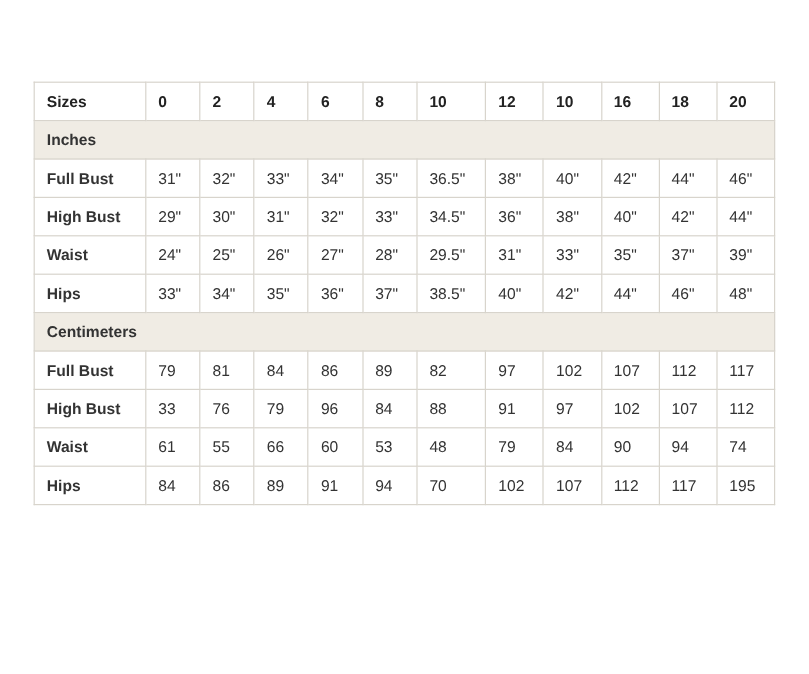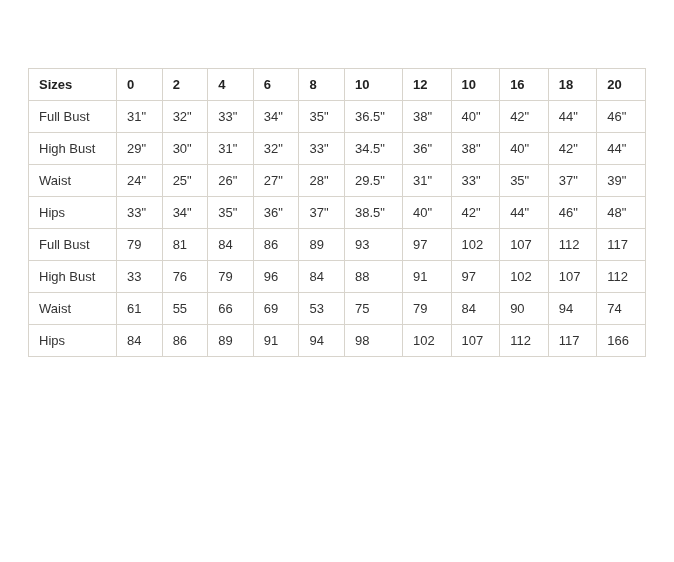--- a/index.html
+++ b/index.html
@@ -43,21 +43,21 @@
       padding: 8px 10px;
       color: #333;
     }
     tbody tr td {
       font-family: Arial, sans-serif;
       font-size: 13px;
       color: #333;
     }
     .row-label {
       font-family: Arial, sans-serif;
-      font-weight: 400;
+      font-weight: 700;
     }
   </style>
 </head>
 <body>
 
 <h1></h1>
 
 <table>
   <thead>
     <tr>
@@ -69,20 +69,23 @@
         <th>8</th>
         <th>10</th>
         <th>12</th>
         <th>10</th>
         <th>16</th>
         <th>18</th>
         <th>20</th>
       </tr>
   </thead>
   <tbody id="table-body">
+  <tr class="section-header">
+        <td colspan="12">Inches</td>
+      </tr>
       <tr>
         <td class="row-label">Full Bust</td>
         <td>31"</td>
         <td>32"</td>
         <td>33"</td>
         <td>34"</td>
         <td>35"</td>
         <td>36.5"</td>
         <td>38"</td>
         <td>40"</td>
@@ -125,28 +128,31 @@
         <td>35"</td>
         <td>36"</td>
         <td>37"</td>
         <td>38.5"</td>
         <td>40"</td>
         <td>42"</td>
         <td>44"</td>
         <td>46"</td>
         <td>48"</td>
       </tr>
+      <tr class="section-header">
+        <td colspan="12">Centimeters</td>
+      </tr>
       <tr>
         <td class="row-label">Full Bust</td>
         <td>79</td>
         <td>81</td>
         <td>84</td>
         <td>86</td>
         <td>89</td>
-        <td>93</td>
+        <td>82</td>
         <td>97</td>
         <td>102</td>
         <td>107</td>
         <td>112</td>
         <td>117</td>
       </tr>
       <tr>
         <td class="row-label">High Bust</td>
         <td>33</td>
         <td>76</td>
@@ -158,37 +164,37 @@
         <td>97</td>
         <td>102</td>
         <td>107</td>
         <td>112</td>
       </tr>
       <tr>
         <td class="row-label">Waist</td>
         <td>61</td>
         <td>55</td>
         <td>66</td>
-        <td>69</td>
+        <td>60</td>
         <td>53</td>
-        <td>75</td>
+        <td>48</td>
         <td>79</td>
         <td>84</td>
         <td>90</td>
         <td>94</td>
         <td>74</td>
       </tr>
       <tr>
         <td class="row-label">Hips</td>
         <td>84</td>
         <td>86</td>
         <td>89</td>
         <td>91</td>
         <td>94</td>
-        <td>98</td>
+        <td>70</td>
         <td>102</td>
         <td>107</td>
         <td>112</td>
         <td>117</td>
-        <td>166</td>
+        <td>195</td>
       </tr>
     </tbody>
 </table>
 
 </body></html>

